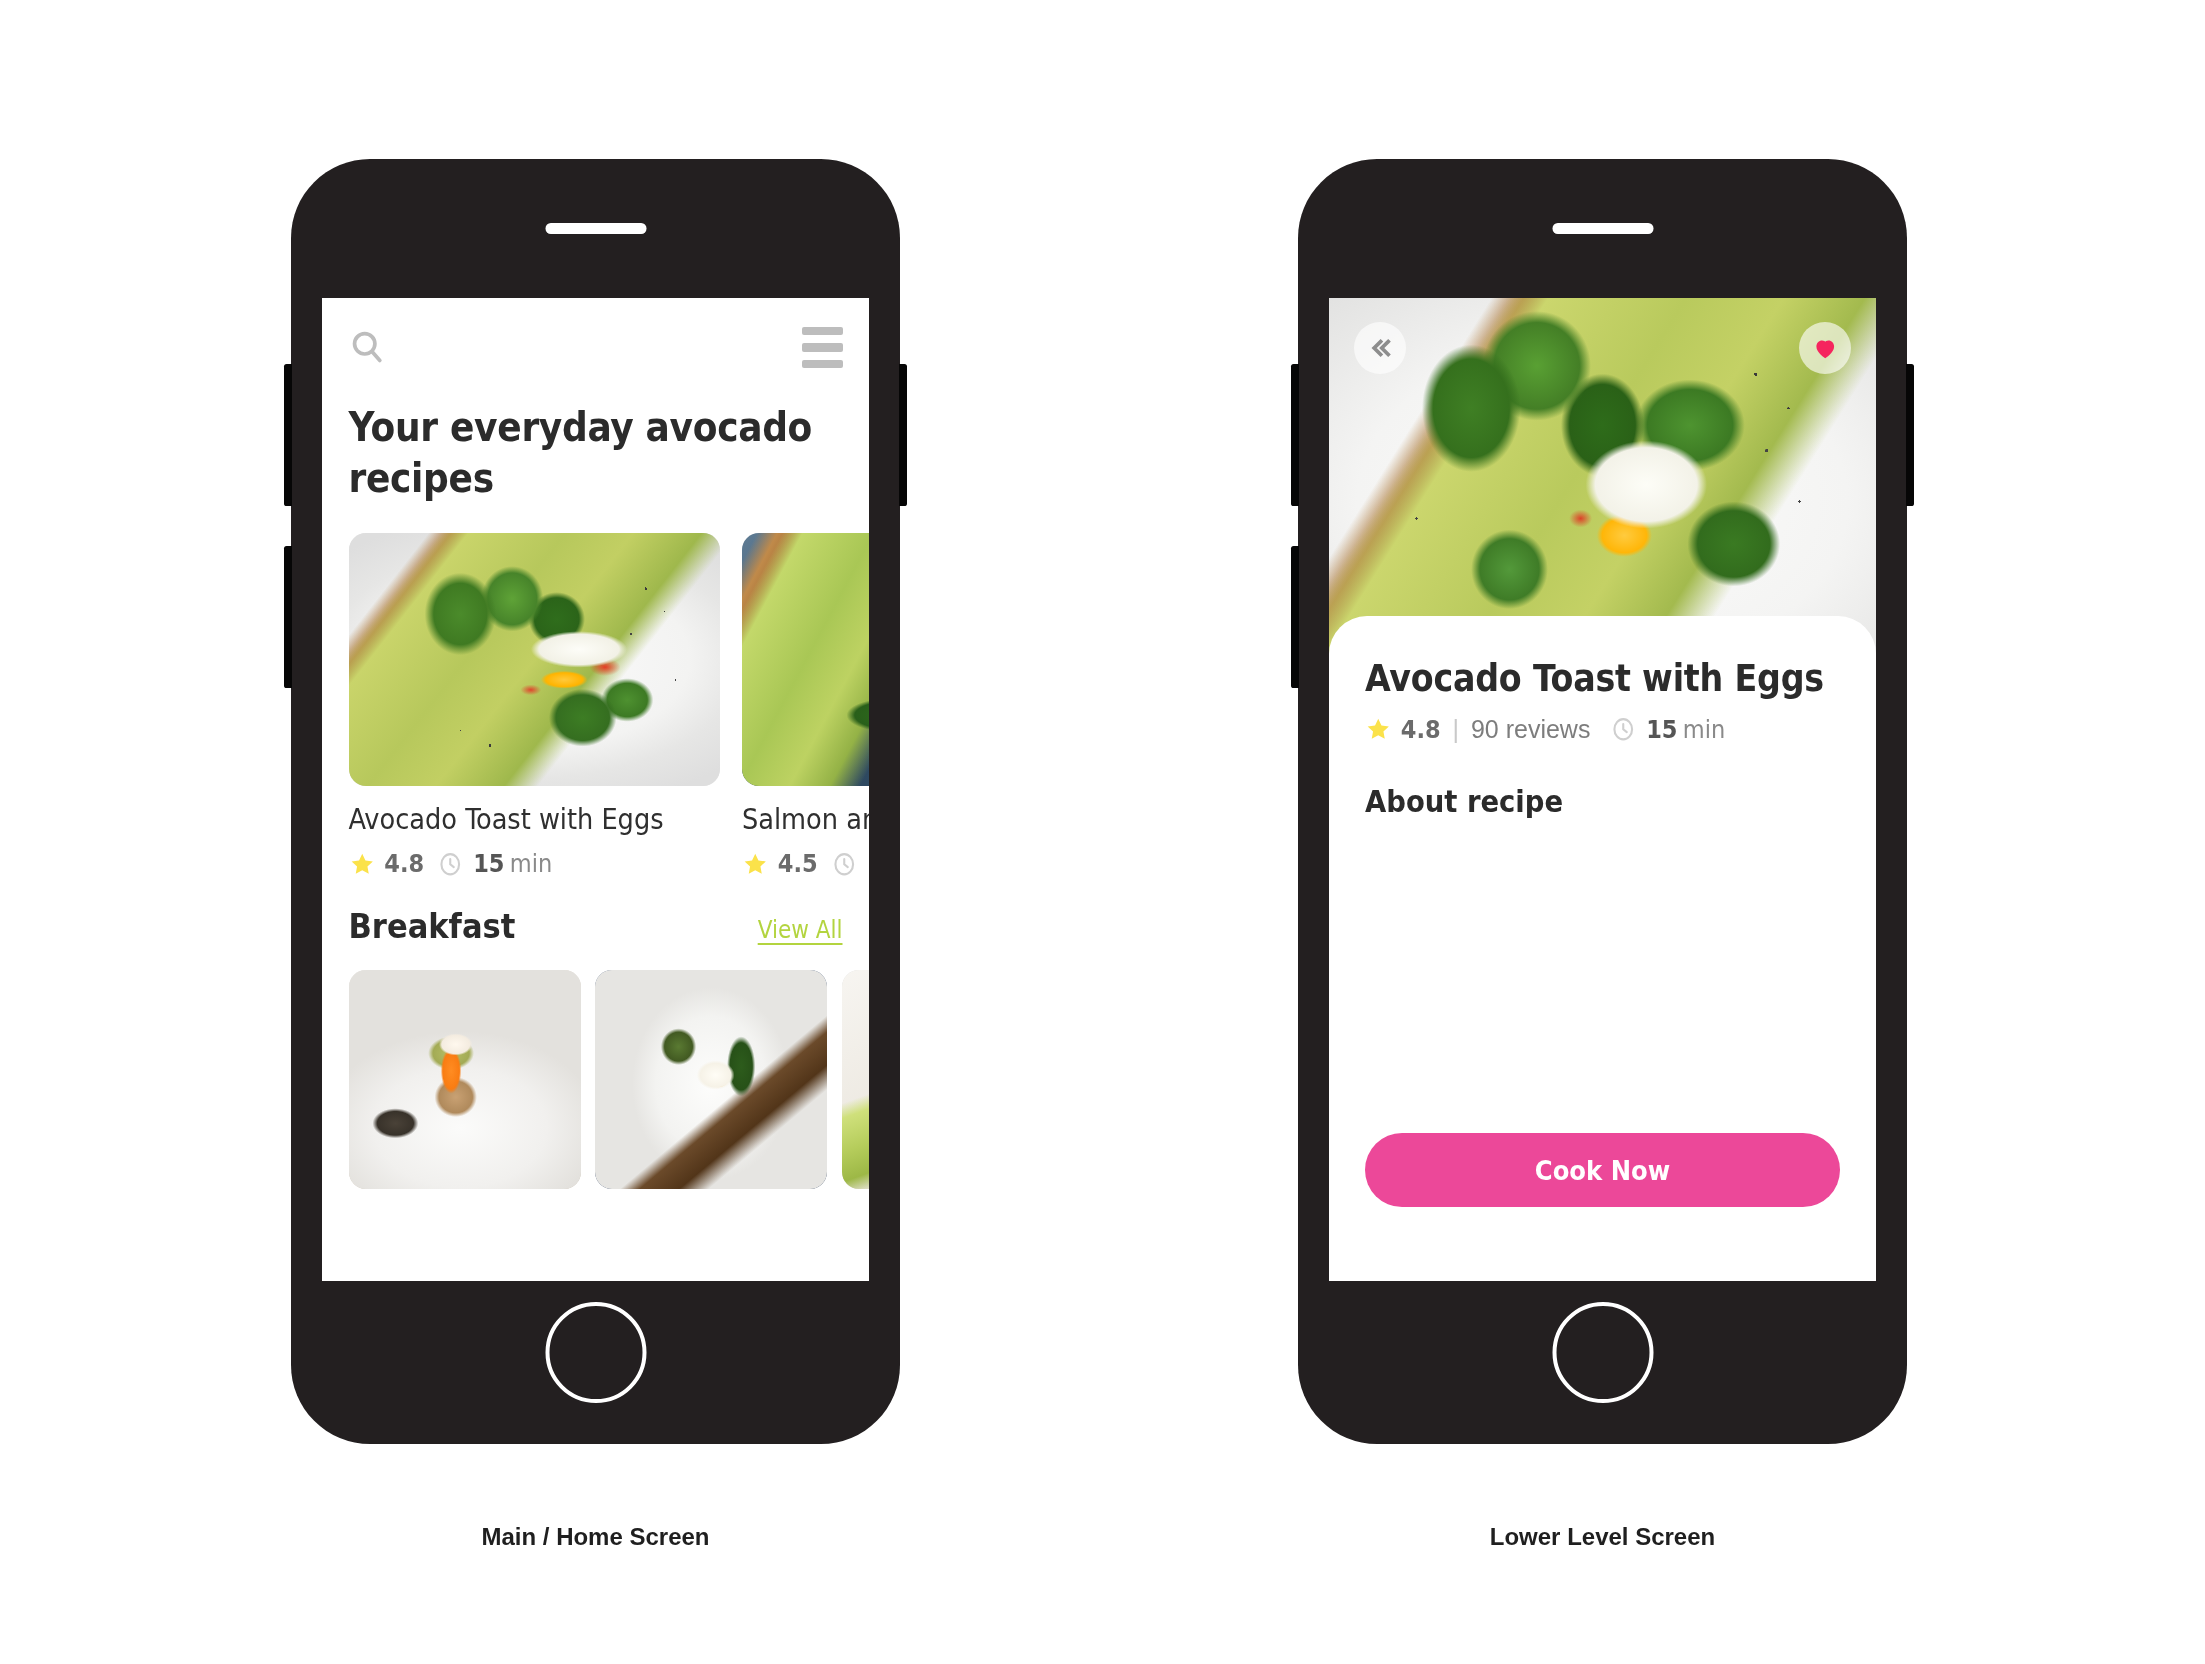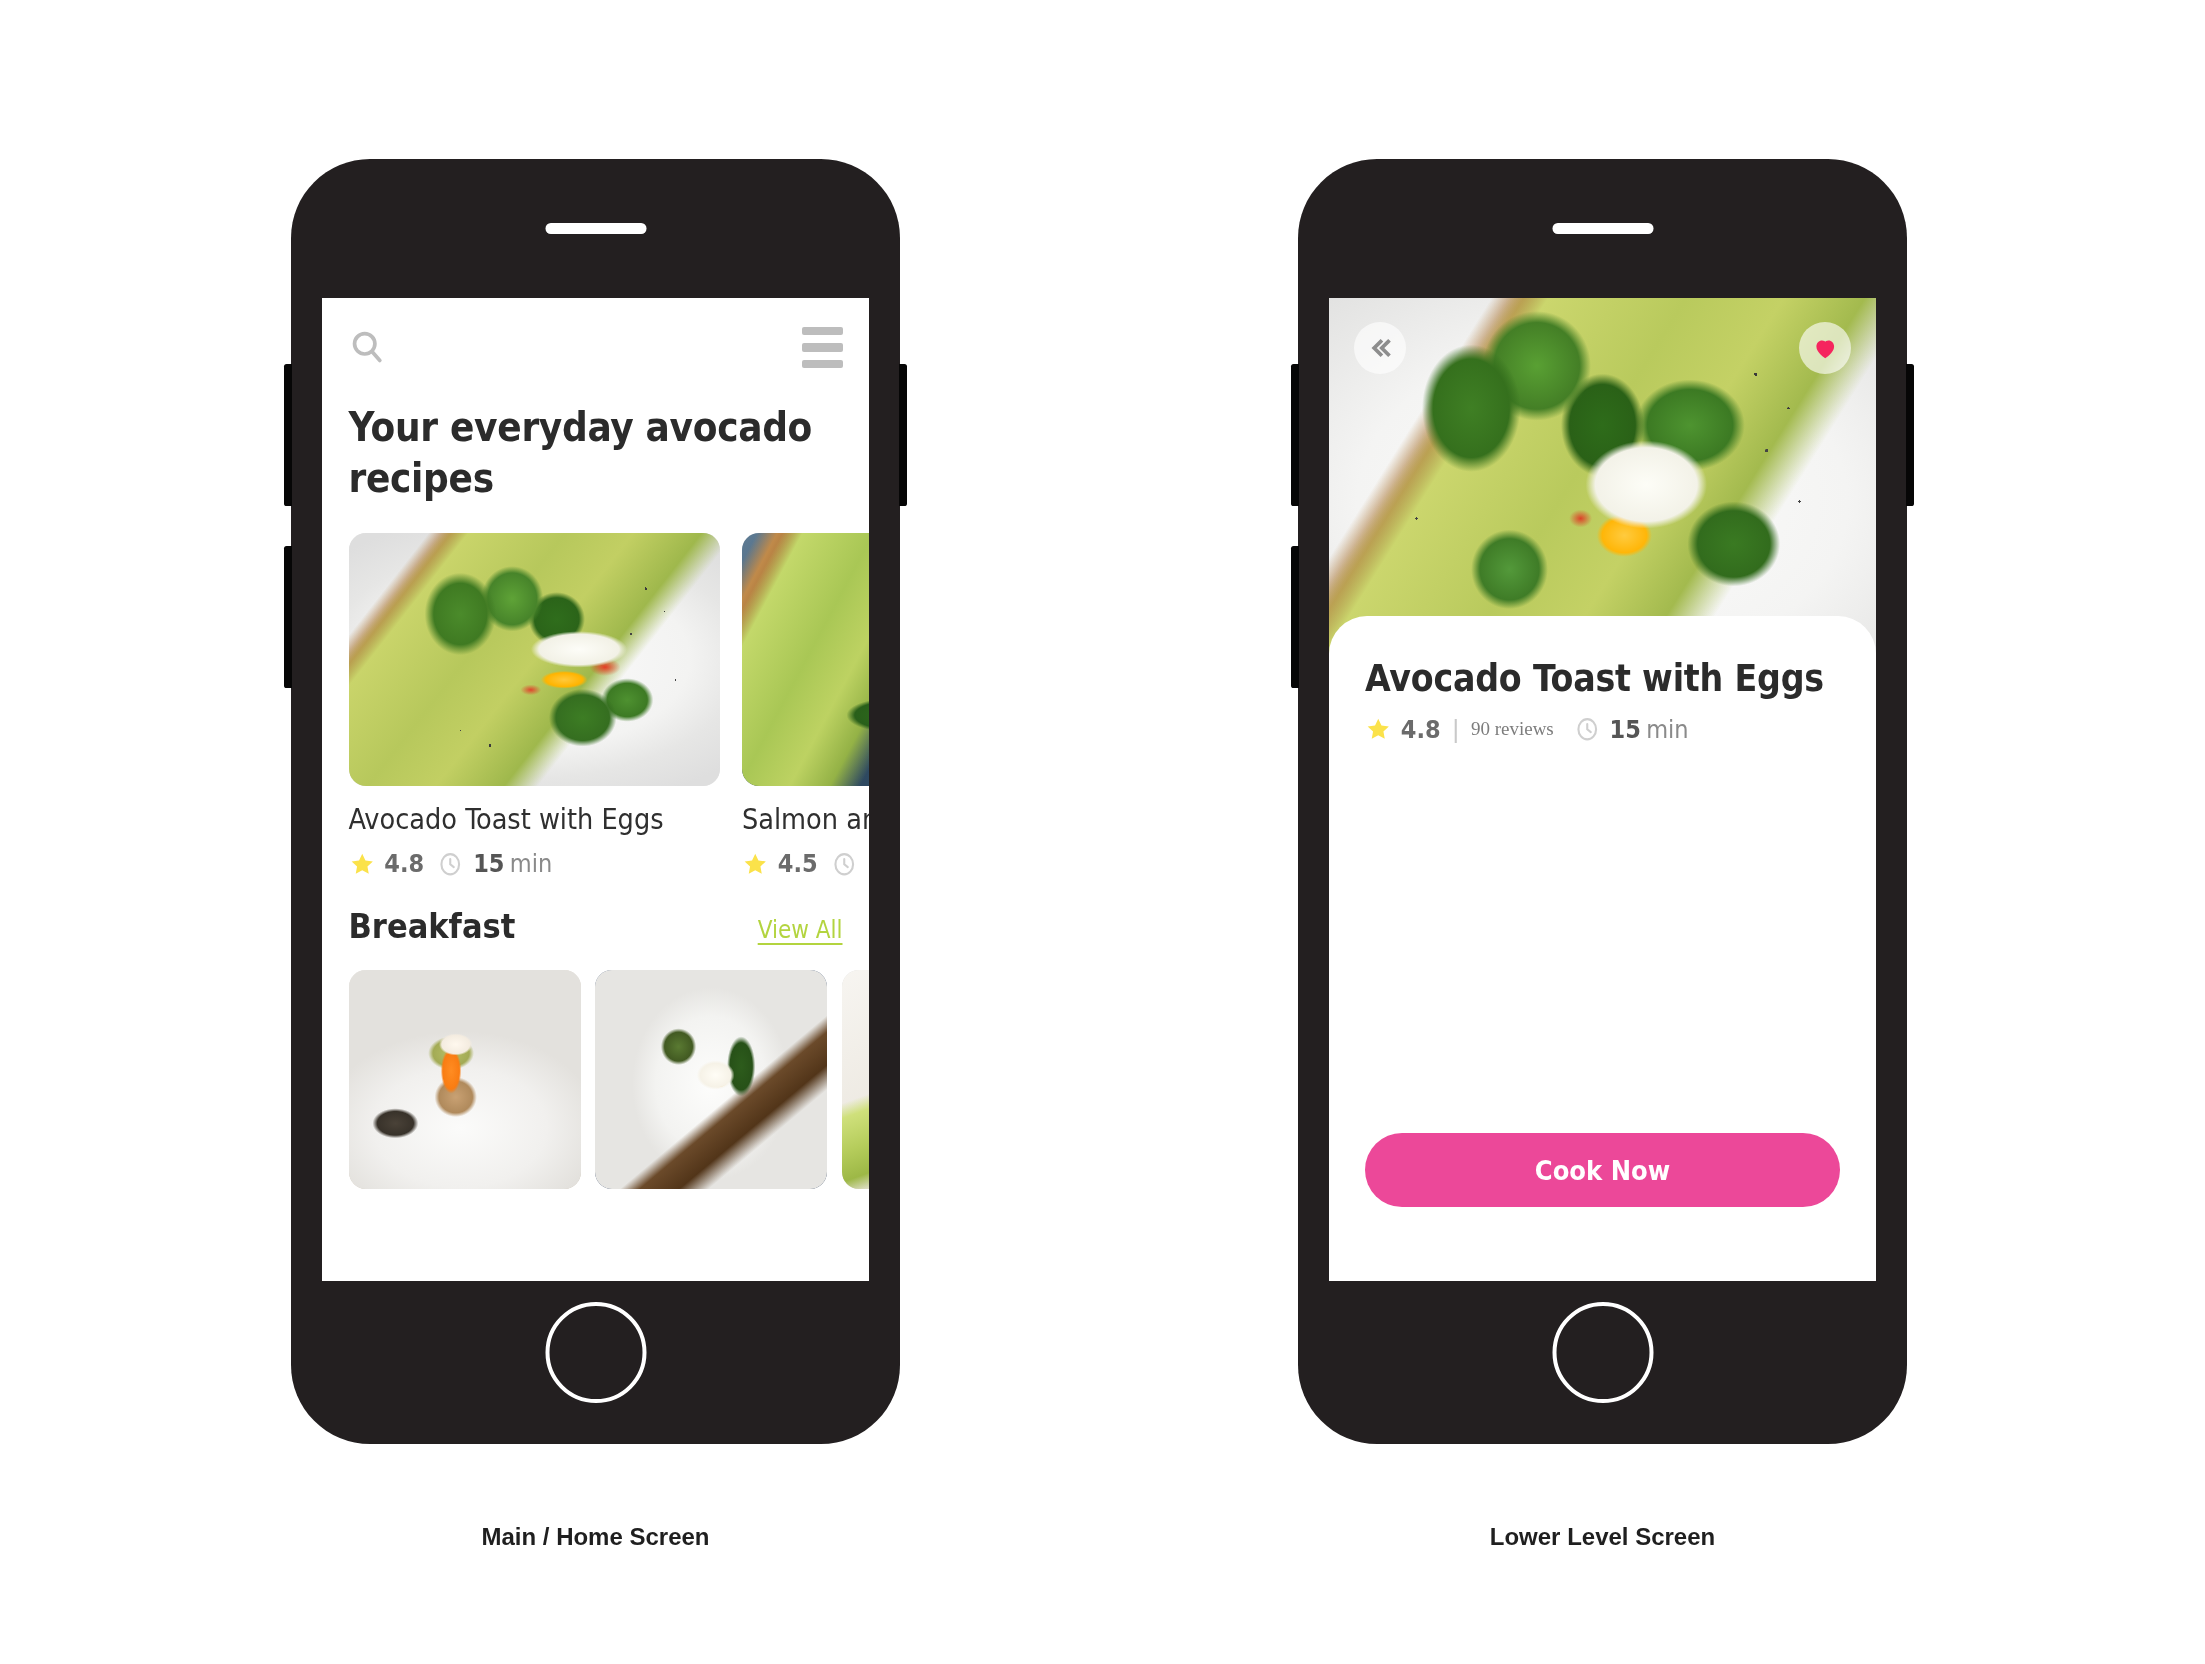--- a/index.html
+++ b/index.html
@@ -112,21 +112,21 @@
   .sheet {
     position: absolute; left: 0; right: 0; top: 318px; bottom: 0;
     background: #ffffff; border-radius: 38px 38px 0 0;
     padding: 41px 36px 0 36px;
   }
   .detail-title {
     font-family:"DejaVu Sans Condensed","Liberation Sans",sans-serif;
     font-weight: 700; font-size: 37px; color: #2b2b2b; letter-spacing: -0.2px;
   }
   .detail-meta { display:flex; align-items:center; gap: 20px; margin-top: 14.6px; }
-  .reviews { font-family:Liberation Serif, serif; font-size: 19px; color:#7d7d7d;text-align:right; }
+  .reviews { font-family:Liberation Sans, sans-serif; font-size: 25px; color:#7d7d7d;text-align:right; }
   .divider-pipe { color:#c9c9c9; font-size: 25px; margin: 0 2.6px; }
   .about-head {
     font-family:"DejaVu Sans Condensed","Liberation Sans",sans-serif;
     font-weight: 700; font-size: 30.5px; color:#2b2b2b; margin-top: 40px;
   }
   .about-body {
     font-family:"DejaVu Sans Condensed","Liberation Sans",sans-serif;
     font-weight: 300; font-size: 26.5px; line-height: 1.47; color: #5c5c5c;
     margin-top: 22.5px; max-width: 464px;
   }
@@ -402,20 +402,21 @@
               <svg class="clock" viewBox="0 0 24 24" fill="none" stroke="#cfcfcf" stroke-width="1.9" stroke-linecap="round">
                 <ellipse cx="12" cy="12" rx="8" ry="9.2"></ellipse>
                 <path d="M12 7.2V12l3.2 2.6"></path>
               </svg>
             </span>
             <span class="time-val">15</span>
             <span class="time-unit">min</span>
           </span>
         </div>
 
+        <h3 class="about-head">About recipe</h3>
 
         <button class="cook-btn">Cook Now</button>
       </div>
 
     </div>
   </div>
 
   <div class="caption right">Lower Level Screen</div>
   <div class="caption left">Main / Home Screen</div>
 

